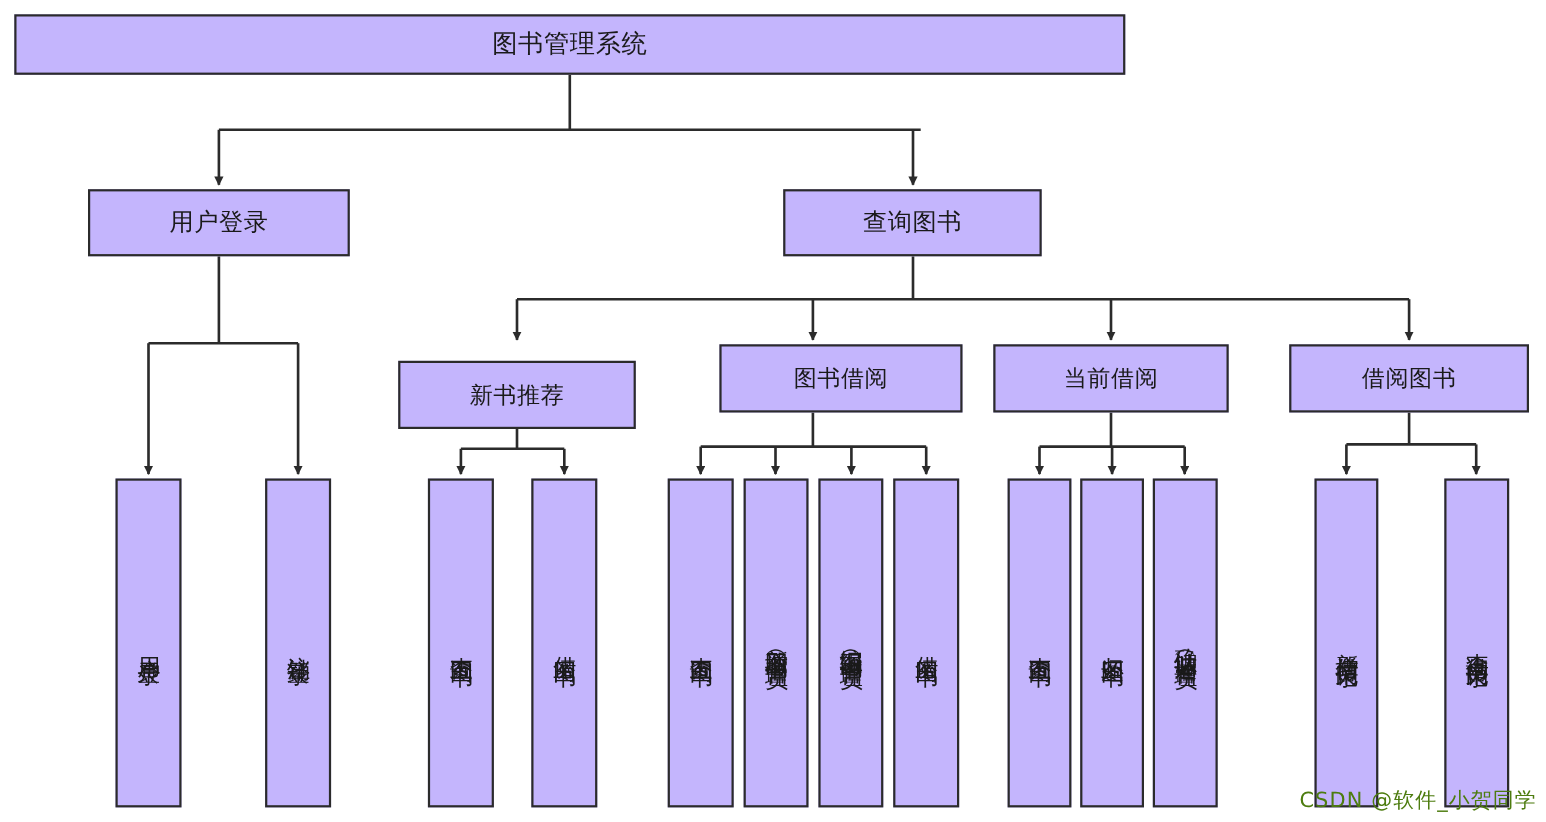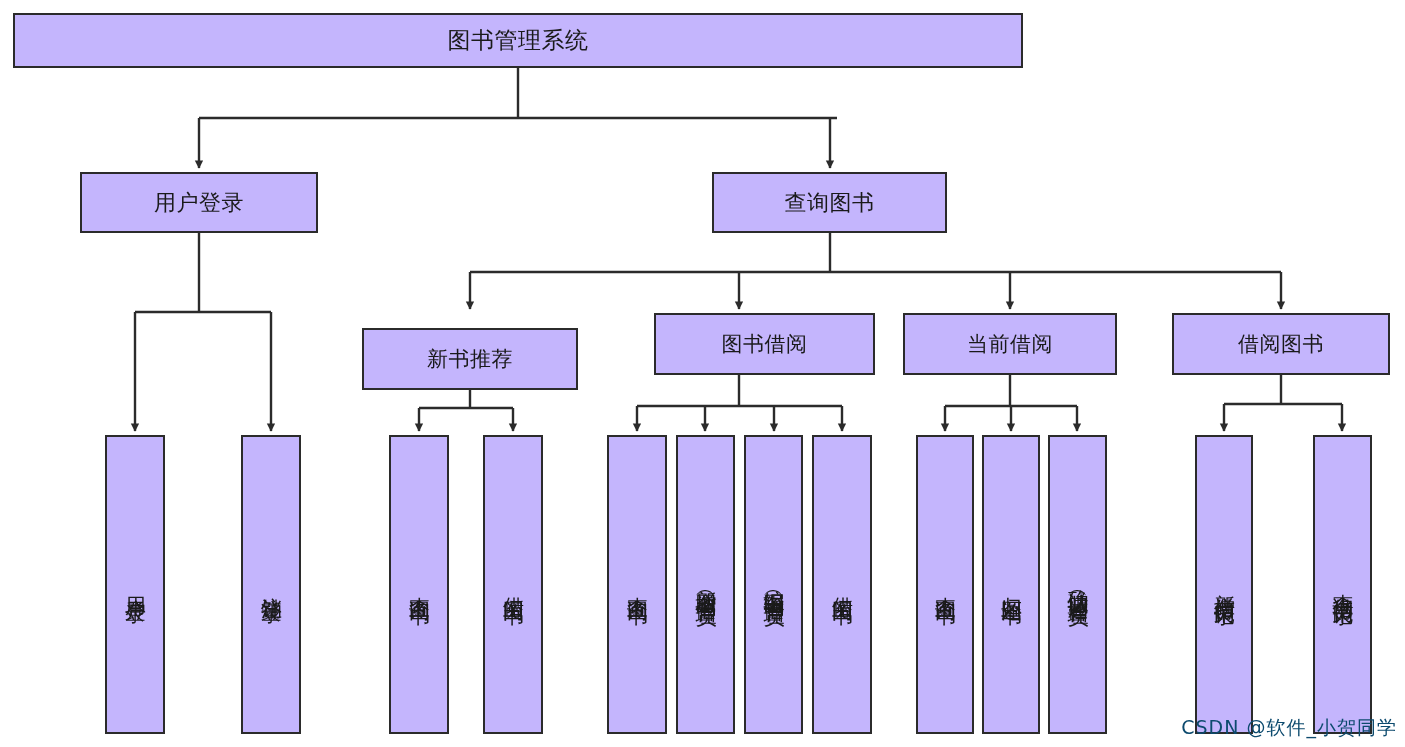--- a/index.html
+++ b/index.html
@@ -56,21 +56,21 @@
     font-size: 21px;
     letter-spacing: 2.5px;
     line-height: 1;
     max-height: 280px;
   }
   #watermark {
     position: absolute;
     right: 8px;
     bottom: 6px;
     font-size: 19px;
-    color: #0c4a6e;
+    color: #4d7c0f;
     letter-spacing: 1px;
     z-index: 5;
     white-space: nowrap;
   }
 </style>
 </head>
 <body>
 
 <div id="diagram-root">
 

